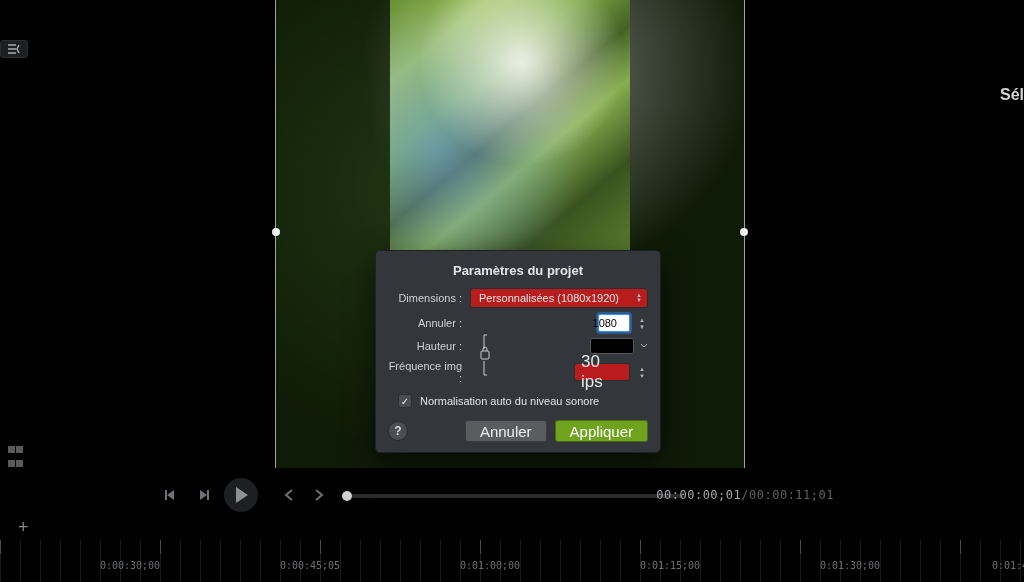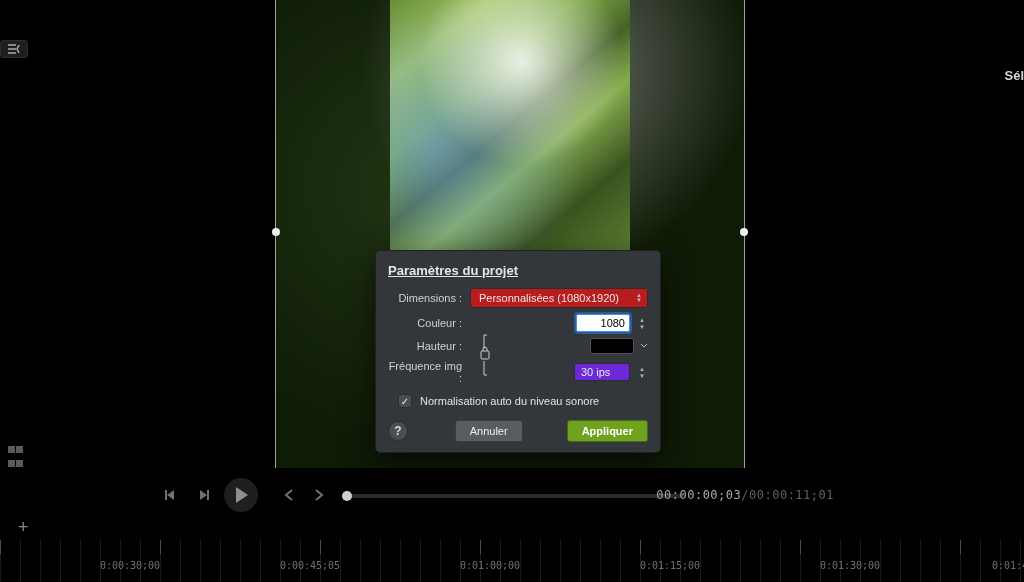--- a/index.html
+++ b/index.html
@@ -60,22 +60,22 @@
   .grid-icon {
     position: absolute; left: 8px; top: 443px; width: 18px; height: 18px;
   }
   .grid-icon span {
     display: inline-block; width: 7px; height: 7px; background: #595a5c;
     margin: 0 1px 1px 0;
   }
 
   
   .right-trunc {
-    position: absolute; right: 0; top: 68px; color: #d5d6d8;
-    font-size: 13px; font-weight: 600;
+    position: absolute; right: 0; top: 86px; color: #d5d6d8;
+    font-size: 16px; font-weight: 600;
   }
 
   
   .transport {
     position: absolute; left: 0; right: 0; top: 472px; height: 46px;
     display: flex; align-items: center;
   }
   .tb-group1 { position: absolute; left: 160px; display:flex; align-items:center; gap:10px; }
   .tb-btn { width:22px; height:22px; display:flex; align-items:center; justify-content:center; color:#6f7174; cursor:pointer; }
   .tb-btn.play {
@@ -126,23 +126,22 @@
   .dialog {
     position:absolute; left: 375px; top: 250px;
     width: 286px;
     background: #33363a;
     border: 1px solid #1e2022;
     border-radius: 5px;
     box-shadow: 0 10px 30px rgba(0,0,0,.6);
     padding: 10px 12px 10px 12px;
   }
   .dialog-title {
-    text-align:left; color:#e4e5e7; font-size:13px; font-weight:600;
+    text-align:center; color:#e4e5e7; font-size:13px; font-weight:600;
     padding: 2px 0 10px;
-    text-decoration: underline;
   }
   .row {
     display:flex; align-items:center; margin-bottom:6px;
     font-size:11px; color:#d8d9db;
   }
   .row .lbl {
     width: 82px; text-align:right; padding-right:8px;
     color:#d0d1d3;
   }
   .select {
@@ -154,36 +153,36 @@
   .select .stepper {
     position:absolute; right:3px; top:2px; bottom:2px; width:10px;
     display:flex; flex-direction:column; justify-content:center; gap:1px;
     color:#b8bbbf; font-size:6px; line-height:5px; text-align:center;
   }
   .field {
     display:flex; align-items:center; gap:6px; flex:1; justify-content:flex-end;
     position:relative;
   }
   .numbox {
-    width:54px; height:18px; background:#13161b; color:#eee;
+    width:32px; height:18px; background:#13161b; color:#eee;
     border:1px solid #0b0d10; border-radius:2px;
-    font-size:11px; text-align:right; padding:0 4px;
+    font-size:11px; text-align:right; padding:0 12px;
     display:flex; align-items:center; justify-content:flex-end;
   }
   .numbox.focused { border:1px solid #4a90d9; box-shadow: 0 0 0 2px #2a5d98; background:#fff; color:#000; }
   .stepper-col {
     width:12px; display:flex; flex-direction:column; color:#b2b5b9;
     font-size:6px; line-height:6px; text-align:center; gap:1px;
   }
   .swatch {
     width:44px; height:16px; background:#000; border:1px solid #555; border-radius:2px;
   }
   .smallselect {
-    width:56px; height:18px; background:#6d28d9; border:1px solid #2b2d2f; border-radius:3px;
-    display:flex; align-items:center; padding:0 4px 0 6px; color:#e8e9eb; font-size:11px;
+    width:56px; height:18px; background:#b91c1c; border:1px solid #2b2d2f; border-radius:3px;
+    display:flex; align-items:center; padding:0 4px 0 6px; color:#e8e9eb; font-size:17px;
     justify-content:space-between;
   }
   .lock-col {
     position:absolute; left: 90px; top: 45px; width:12px; height:44px;
     pointer-events:none;
   }
   .lock-col svg { stroke:#c9cbce; }
 
   .check-row {
     display:flex; align-items:center; margin:10px 0 12px 10px;
@@ -199,25 +198,25 @@
     display:flex; align-items:center; justify-content:flex-end; gap:8px;
     margin-top: 6px;
   }
   .help-btn {
     width:20px; height:20px; border-radius:50%; background:#4a4d51;
     border:1px solid #2b2d2f; display:flex; align-items:center; justify-content:center;
     color:#d9dadc; font-size:12px; font-weight:600; margin-right:auto;
   }
   .btn {
     height:22px; padding:0 14px; border-radius:3px;
-    font-size:11px; display:flex; align-items:center; cursor:pointer;
+    font-size:15px; display:flex; align-items:center; cursor:pointer;
     border:1px solid rgba(0,0,0,.35);
   }
   .btn.cancel { background:#5a5d60; color:#eee; }
-  .btn.apply  { background:#6fa31e; color:#fff; font-weight:700;margin-left:36px; }
+  .btn.apply  { background:#6fa31e; color:#fff; font-weight:400; }
 
   .form { position:relative; }
 </style>
 </head>
 <body>
 
 <div class="left-btn">
   <svg width="14" height="10" viewBox="0 0 14 10" fill="none" stroke-width="1.5">
     <path d="M1 1h8M1 5h8M1 9h8M12 1l-2 4 2 4"></path>
   </svg>
@@ -267,21 +266,21 @@
     <div class="tb-btn">
       <svg width="10" height="12" viewBox="0 0 10 12">
           <path d="M2 1l6 5-6 5" stroke="#6f7174" stroke-width="2" fill="none"></path>
         </svg>
     </div>
   </div>
   <div class="progress-track">
     <div class="progress-dot"></div>
   </div>
   <div class="timecode">
-    <span class="cur">00:00:00;03</span>/<span>00:00:11;01</span>
+    <span class="cur">00:00:00;01</span>/<span>00:00:11;01</span>
   </div>
 </div>
 
 <div class="plus-btn">+</div>
 
 <div class="ruler">
   <div class="marks"></div>
   <span class="label" style="left:130px">0:00:30;00</span>
   <span class="label" style="left:310px">0:00:45;05</span>
   <span class="label" style="left:490px">0:01:00;00</span>
@@ -297,21 +296,21 @@
 
     <div class="row">
       <span class="lbl">Dimensions :</span>
       <div class="select">
         <span>Personnalisées (1080x1920)</span>
         <span class="stepper">▲<br>▼</span>
       </div>
     </div>
 
     <div class="row">
-      <span class="lbl">Couleur :</span>
+      <span class="lbl">Annuler :</span>
       <div class="field">
         <div class="numbox focused">1080</div>
         <div class="stepper-col">
             <span>▲</span>
             <span>▼</span>
           </div>
       </div>
     </div>
 
 

